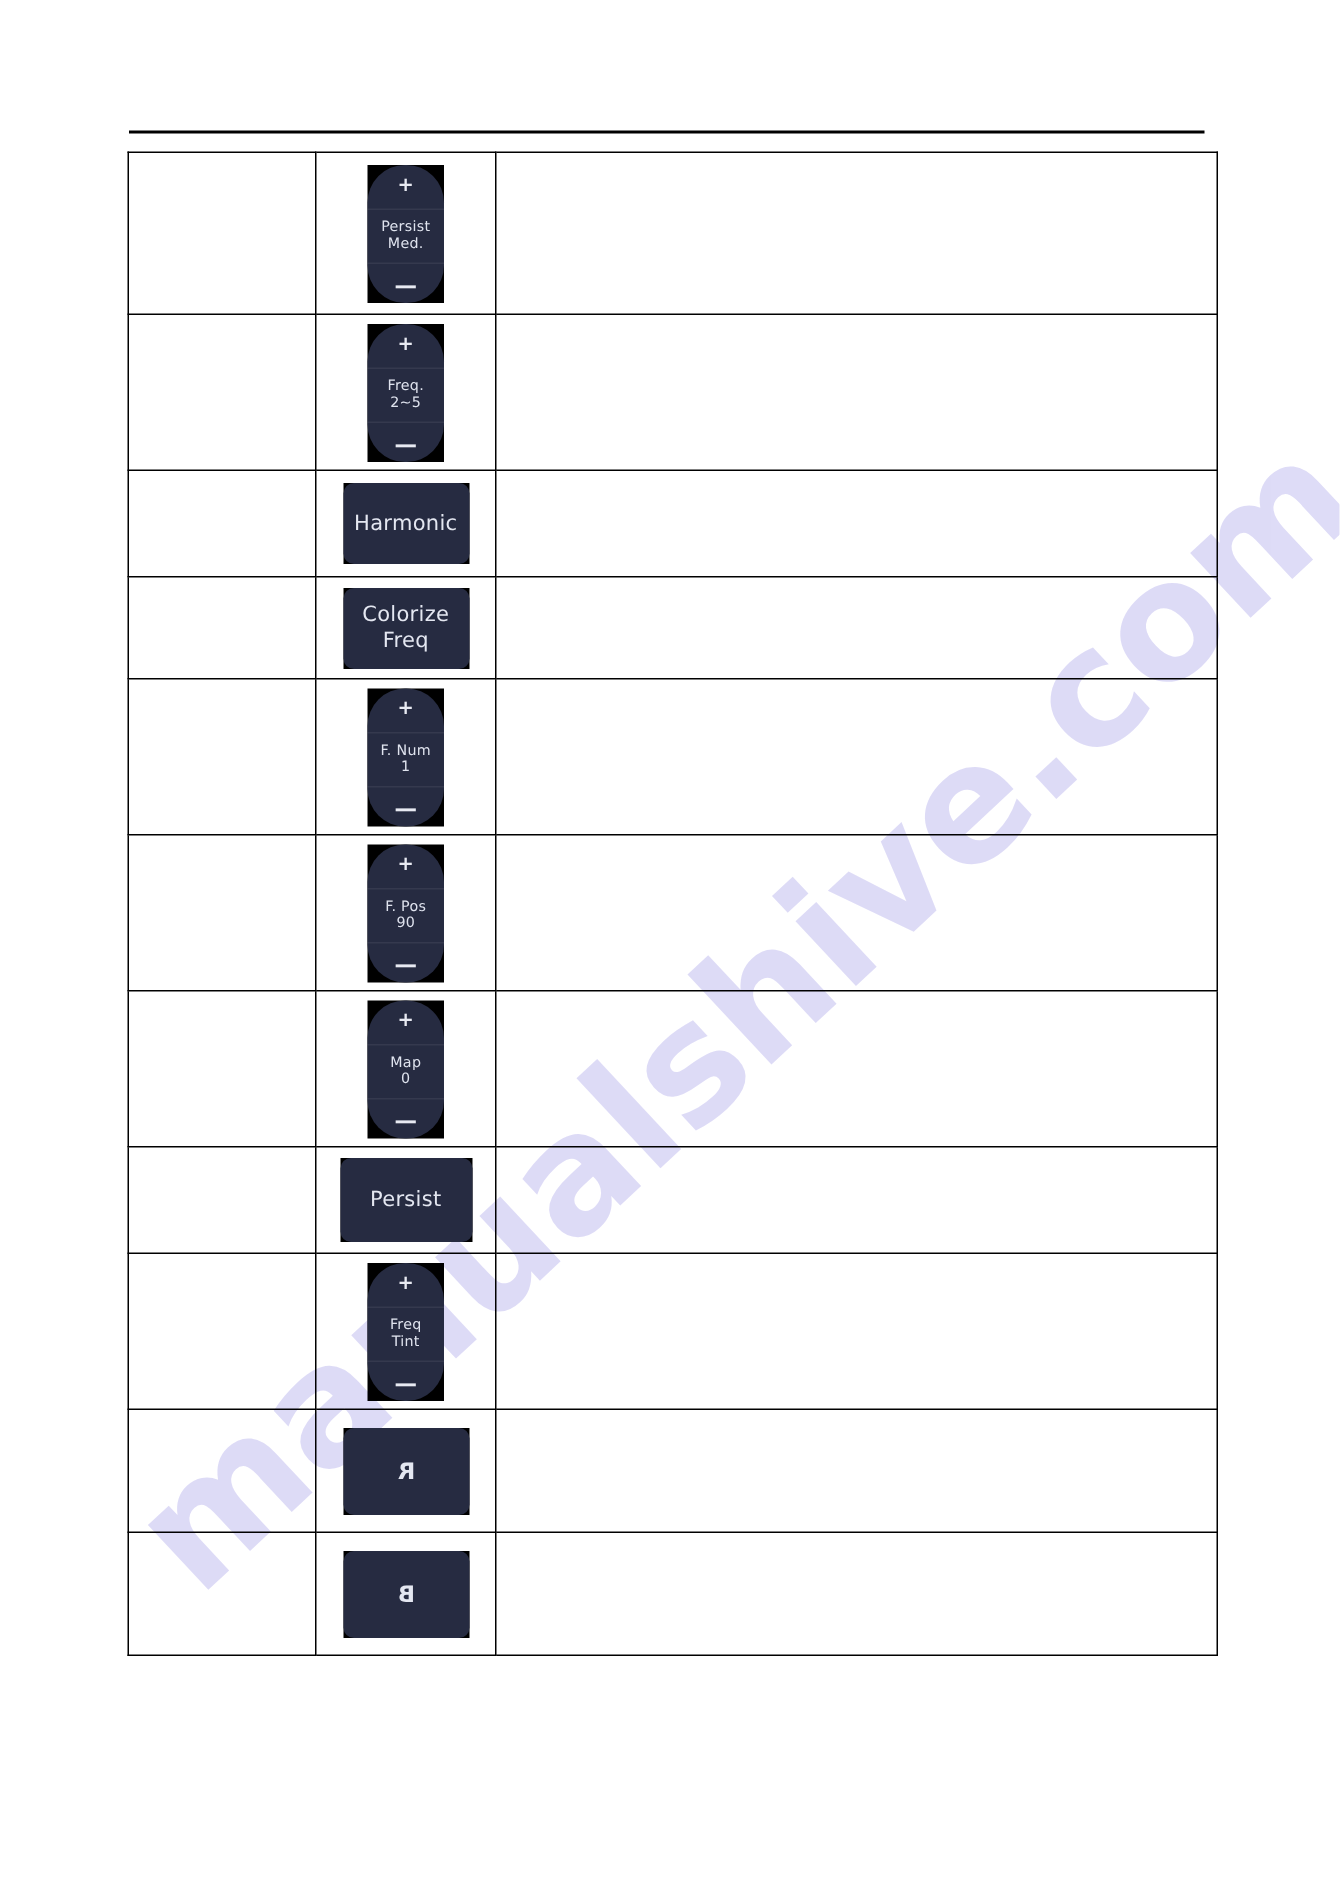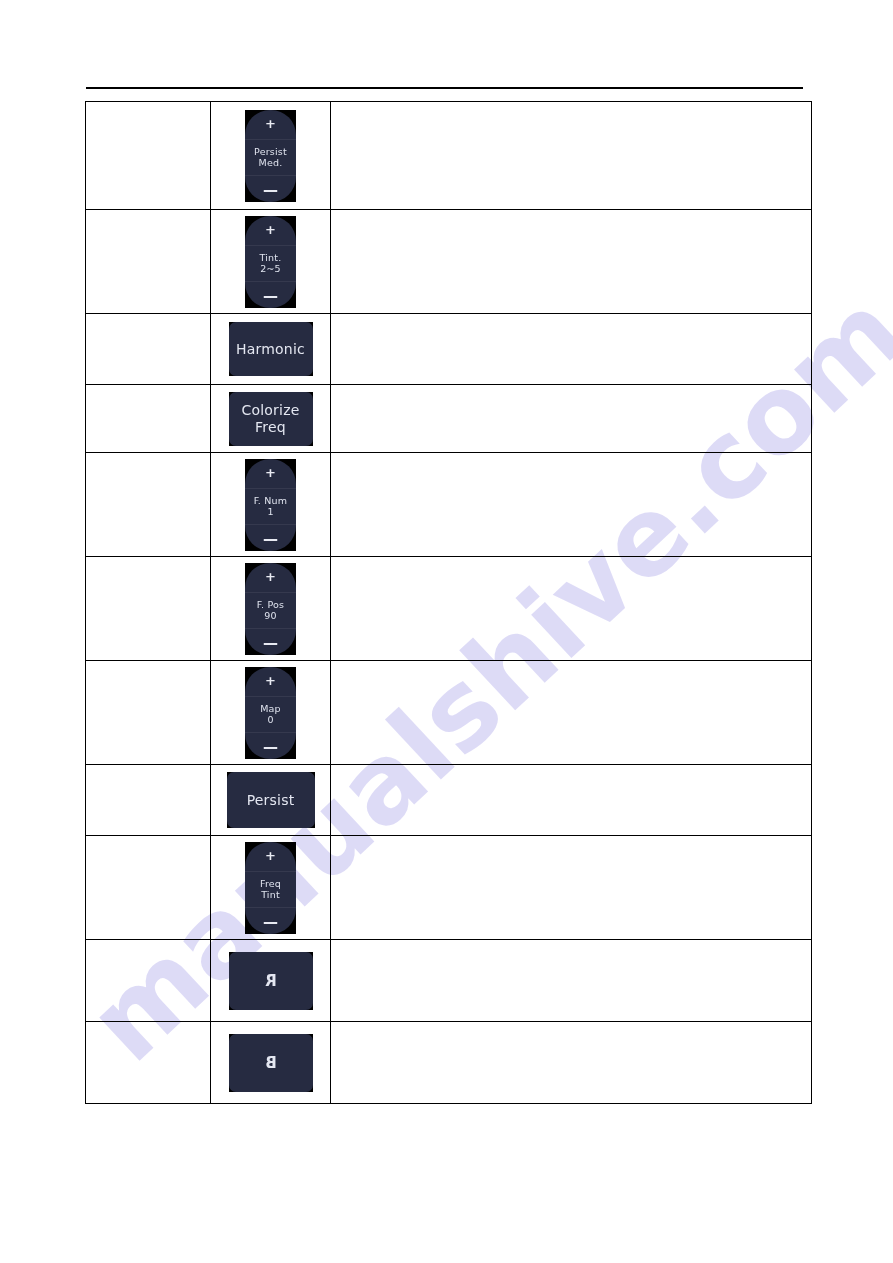--- a/index.html
+++ b/index.html
@@ -225,21 +225,21 @@
         <div class="cell-inner">
             <span class="cell-text"></span>
           </div>
       </td>
       <td class="col-button">
         <div class="cell-inner">
           <div class="rocker-wrap">
             <div class="rocker" style="height:92px;">
               <span class="sign">+</span>
               <span class="label">
-                <span class="ln">Tint.</span>
+                <span class="ln">Freq.</span>
                 <span class="val">2~5</span>
               </span>
               <span class="sign minus">—</span>
             </div>
           </div>
         </div>
       </td>
       <td class="col-explain">
         <div class="cell-inner">
             <span class="cell-text"></span>

